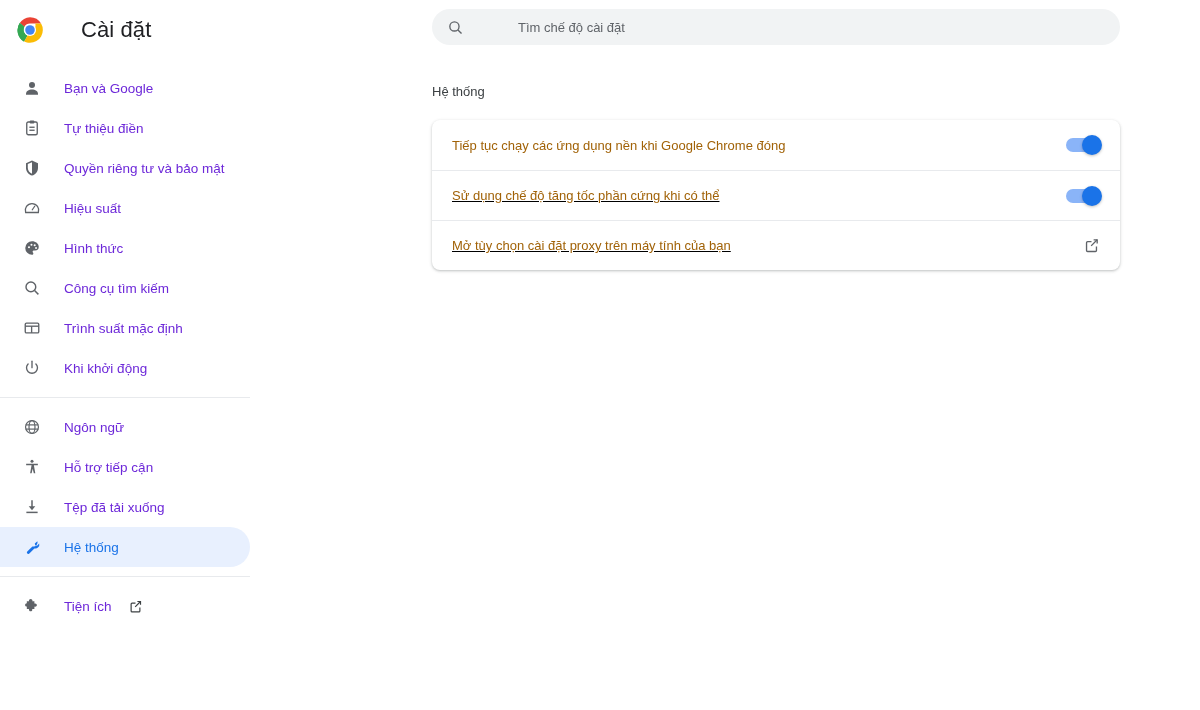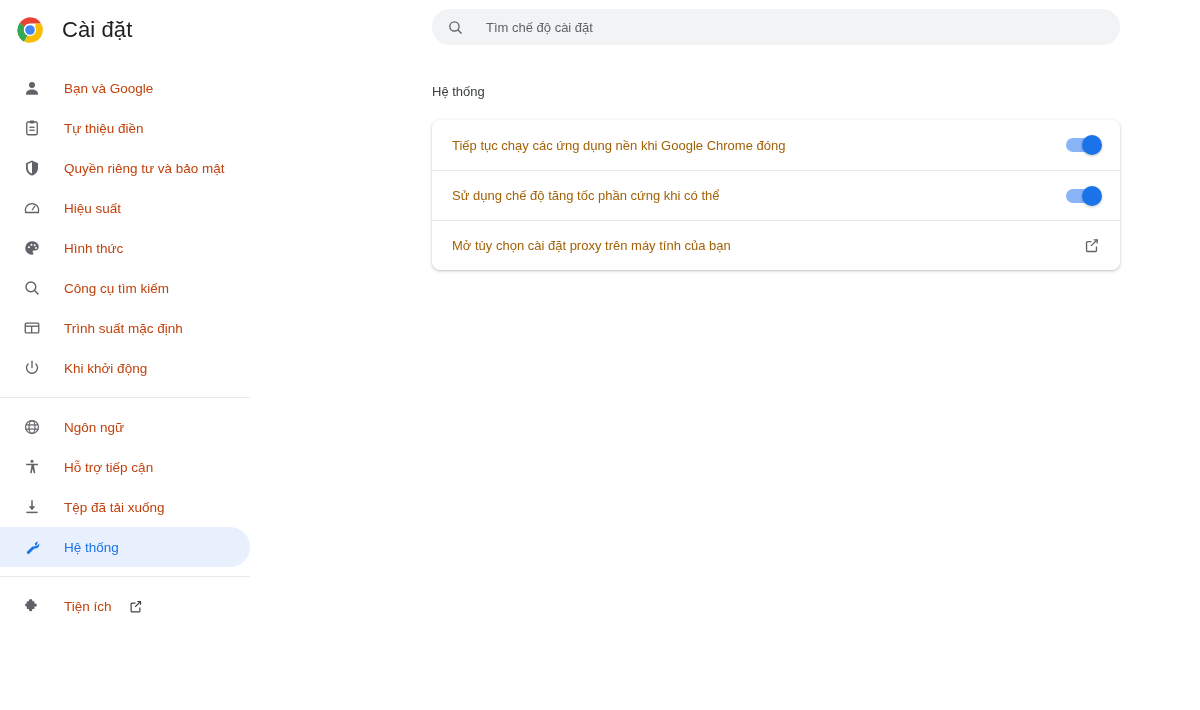--- a/index.html
+++ b/index.html
@@ -20,37 +20,37 @@
   }
   .brand {
     display: flex; align-items: center;
     height: 60px; padding-left: 16px;
   }
   .chrome-logo {
     width: 28px; height: 28px; flex: 0 0 28px;
     position: relative;
   }
   .brand-title {
-    margin-left: 18px;
+    margin-left: 37px;
     font-size: 22px;
     color: #202124;
     letter-spacing: .1px;
     white-space: nowrap;
   }
 
   .nav-group { padding-top: 8px; }
   .nav-item {
     position: relative;
     display: flex; align-items: center;
     height: 40px;
     margin: 0 20px 0 0;
     padding-left: 22px;
     border-radius: 0 20px 20px 0;
     cursor: pointer;
-    color: #c2410c;
+    color: #6d28d9;
     font-size: 13.5px;
     white-space: nowrap;
   }
   .nav-item .ico {
     width: 20px; height: 20px; flex: 0 0 20px;
     display: flex; align-items: center; justify-content: center;
     color: #5f6368;
   }
   .nav-item .ico svg { display: block; }
   .nav-item .lbl { margin-left: 22px; }
@@ -74,20 +74,21 @@
     width: 930px; height: 710px;
   }
   .searchbar {
     position: absolute; left: 162px; top: 9px;
     width: 688px; height: 36px;
     background: #f1f3f4;
     border-radius: 18px;
     display: flex; align-items: center;
     padding-left: 14px;
     cursor: text;
+    gap: 32px;
   }
   .searchbar .s-ico {
     width: 18px; height: 18px; color: #5f6368;
     display: flex; align-items: center; justify-content: center;
   }
   .search-input {
     flex: 1;
     border: none; outline: none; background: transparent;
     margin-left: 20px;
     font-family: "Liberation Sans", sans-serif;
@@ -108,21 +109,21 @@
     border-radius: 8px;
     box-shadow: 0 1px 2px 0 rgba(60,64,67,.20), 0 1px 3px 1px rgba(60,64,67,.10);
     overflow: hidden;
   }
   .row {
     display: flex; align-items: center;
     height: 50px;
     padding: 0 20px 0 20px;
     cursor: pointer;
   }
-  .row + .row { border-top: 1px solid #e8eaed; }
+  .row + .row { border-top: 1px solid #e8eaed; text-decoration: underline; }
   .row .row-label {
     flex: 1;
     font-size: 13px; color: #a16207;
     white-space: nowrap;
   }
 
   
   .toggle {
     position: relative;
     width: 34px; height: 14px;

